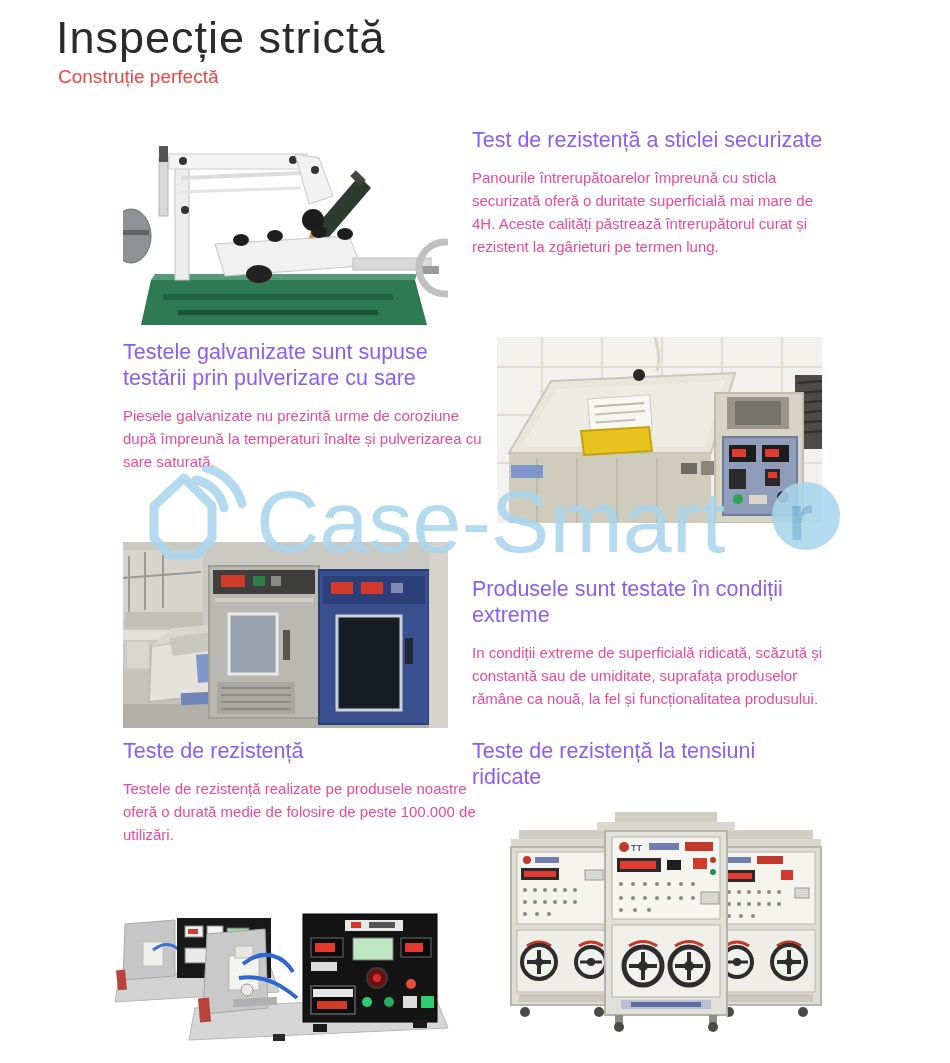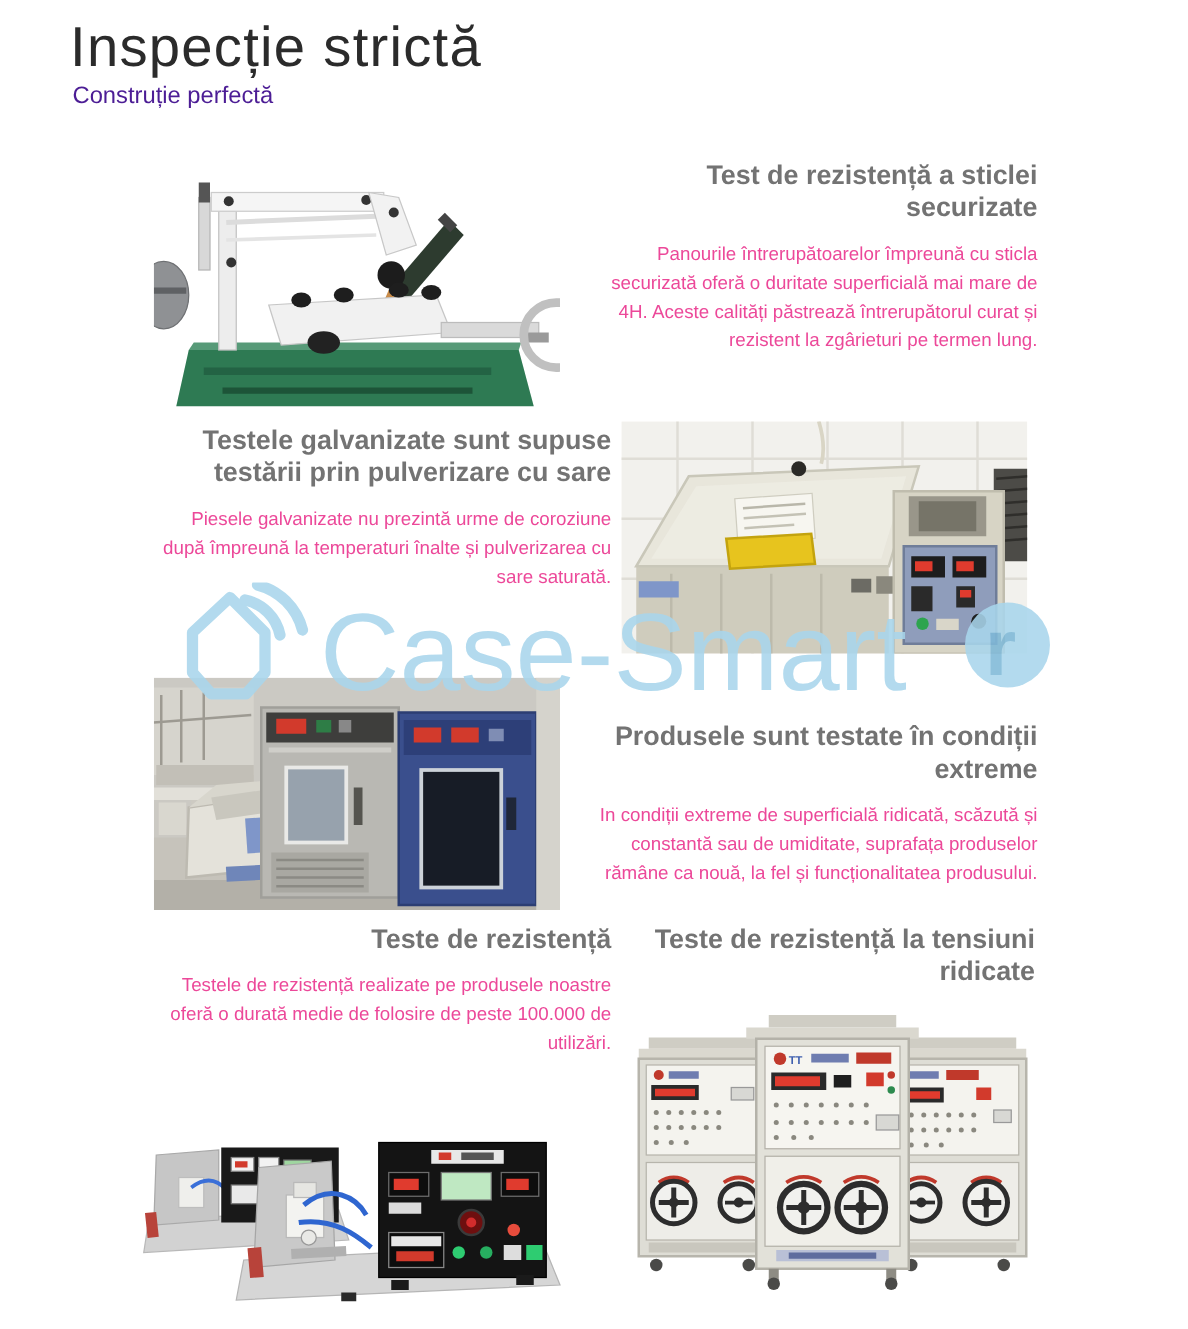--- a/index.html
+++ b/index.html
@@ -1,33 +1,32 @@
 <!DOCTYPE html>
 <html><head>
 <meta charset="utf-8">
 <style>
   * { margin:0; padding:0; box-sizing:border-box; }
   html,body { background:#fff; }
   .page {
     position:relative; width:950px; height:1063px; margin:0 auto;
     background:#ffffff; overflow:hidden;
     font-family:"Liberation Sans", sans-serif;
-    text-align:right;
   }
   .page-title {
     position:absolute; left:56px; top:12px;
     font-size:45px; font-weight:200; letter-spacing:1px; color:#2b2b2b;
   }
   .page-subtitle {
     position:absolute; left:58px; top:66px;
-    font-size:19px; font-weight:400; color:#4c1d95;
+    font-size:19px; font-weight:400; color:#ef4444;
   }
   .txt { position:absolute; }
   .txt h2 {
-    font-size:21.5px; line-height:26px; font-weight:700; color:#737373;
+    font-size:21.5px; line-height:26px; font-weight:400; color:#8b5cf6;
     margin-bottom:13px;
   }
   .txt p {
     font-size:15px; line-height:23px; color:#ec4899; font-weight:400;
   }
   .fig { position:absolute; overflow:hidden; }
   .fig svg { display:block; }
   .watermark {
     position:absolute; left:136px; top:466px; width:720px; height:110px;
     z-index:40; pointer-events:none; opacity:0.88;

